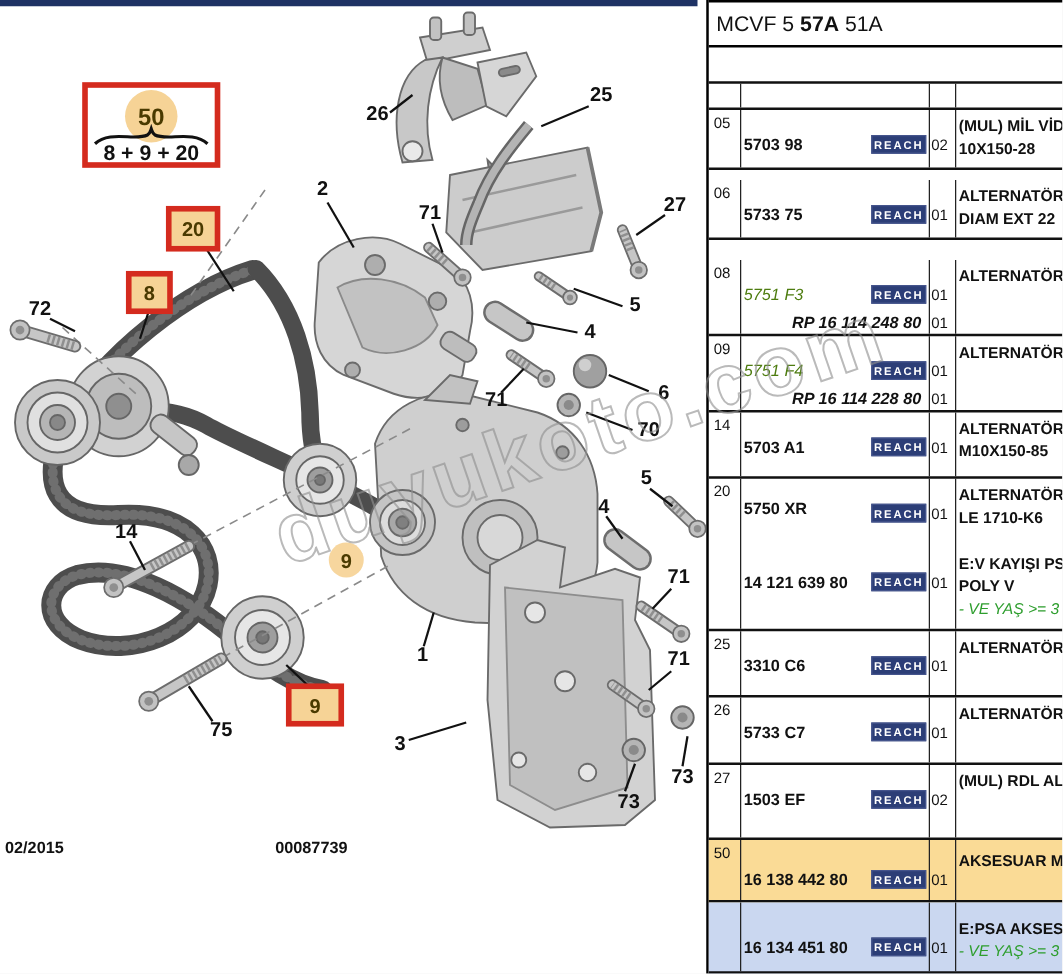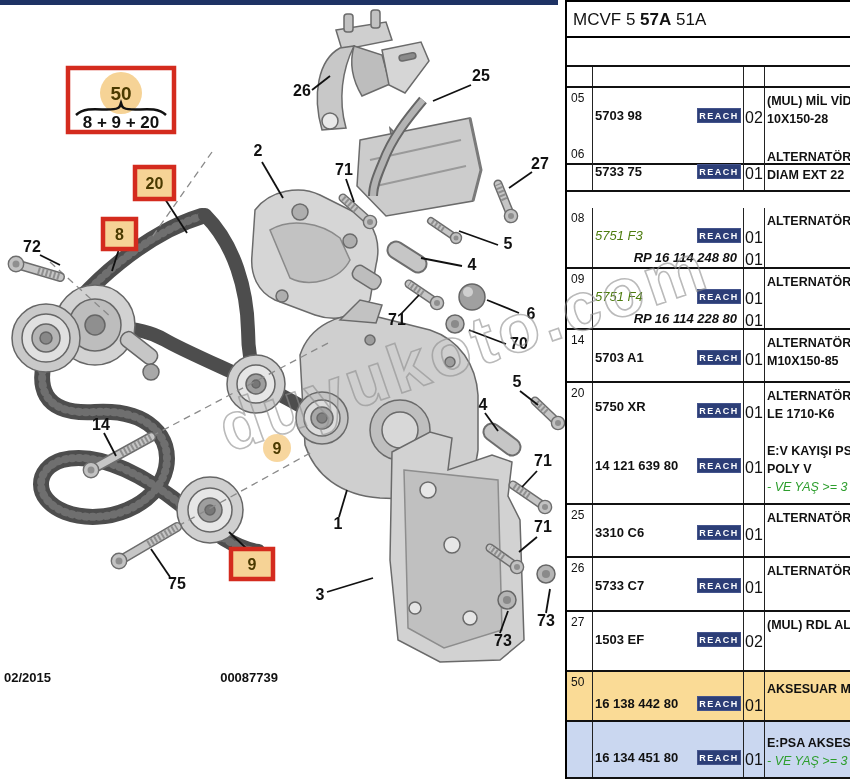--- a/index.html
+++ b/index.html
@@ -19,21 +19,21 @@
   .cat-header .t{position:absolute;left:6px;top:8px;font-size:17px;white-space:pre;}
   .cat-header .t b{font-weight:700;}
   .colstrip{position:absolute;left:0;width:283px;box-sizing:border-box;
             border-top:2px solid #111;border-bottom:2px solid #111;}
   .trow{position:absolute;left:0;width:283px;box-sizing:border-box;border-bottom:2px solid #111;}
   .trow .vline{position:absolute;top:0;bottom:0;width:1px;background:#222;}
   .trow .ref{position:absolute;left:4px;top:3px;font-size:12px;}
   .trow .part{position:absolute;left:28px;font-size:13px;font-weight:700;white-space:nowrap;}
   .trow .part.italic{font-weight:400;font-style:italic;color:#4d7c0f;}
   .trow .part.bolditalic{font-weight:700;font-style:italic;left:auto;right:113px;}
-  .trow .qty{position:absolute;left:178px;font-size:16px;}
+  .trow .qty{position:absolute;left:178px;font-size:12px;}
   .trow .desc{position:absolute;left:200px;font-size:12.5px;font-weight:700;white-space:nowrap;}
   .trow .desc.green{color:#2e9e2e;font-style:italic;font-weight:400;}
   .reach{position:absolute;left:130px;width:44px;height:15px;background:#2c3e77;
          color:#fff;font-size:9px;font-weight:700;letter-spacing:1.5px;text-align:center;
          line-height:15px;border:1px solid #44548c;box-sizing:border-box;}
   .wm{position:absolute;left:0;top:0;pointer-events:none;}
 </style>
 </head>
 <body>
 
@@ -357,21 +357,21 @@
   <div class="table-panel">
     <div class="cat-header">
       <div class="t"><span>MCVF 5 </span><b>57A</b><span> 51A</span></div>
     </div>
     <div id="rows">
         <div class="colstrip" style="top: 65px; height: 23px;">
           <div class="vline" style="position: absolute; left: 25px; top: 0px; bottom: 0px; width: 1px; background: rgb(34, 34, 34);"></div>
           <div class="vline" style="position: absolute; left: 176px; top: 0px; bottom: 0px; width: 1px; background: rgb(34, 34, 34);"></div>
           <div class="vline" style="position: absolute; left: 197px; top: 0px; bottom: 0px; width: 1px; background: rgb(34, 34, 34);"></div>
         </div>
-        <div class="trow" style="top: 88px; height: 77px;">
+        <div class="trow" style="top: 88px; height: 48px;">
           <div class="vline" style="left: 25px;"></div>
           <div class="vline" style="left: 176px;"></div>
           <div class="vline" style="left: 197px;"></div>
           <span class="ref">05</span>
           <span class="part" style="top: 20px;">5703 98</span>
           <div class="reach" style="top: 20px;">REACH</div>
           <span class="qty" style="top: 21px;">02</span>
           <div class="desc" style="top: 6px;">(MUL) MİL VİD</div>
           <div class="desc" style="top: 24px;">10X150-28</div>
         </div>

